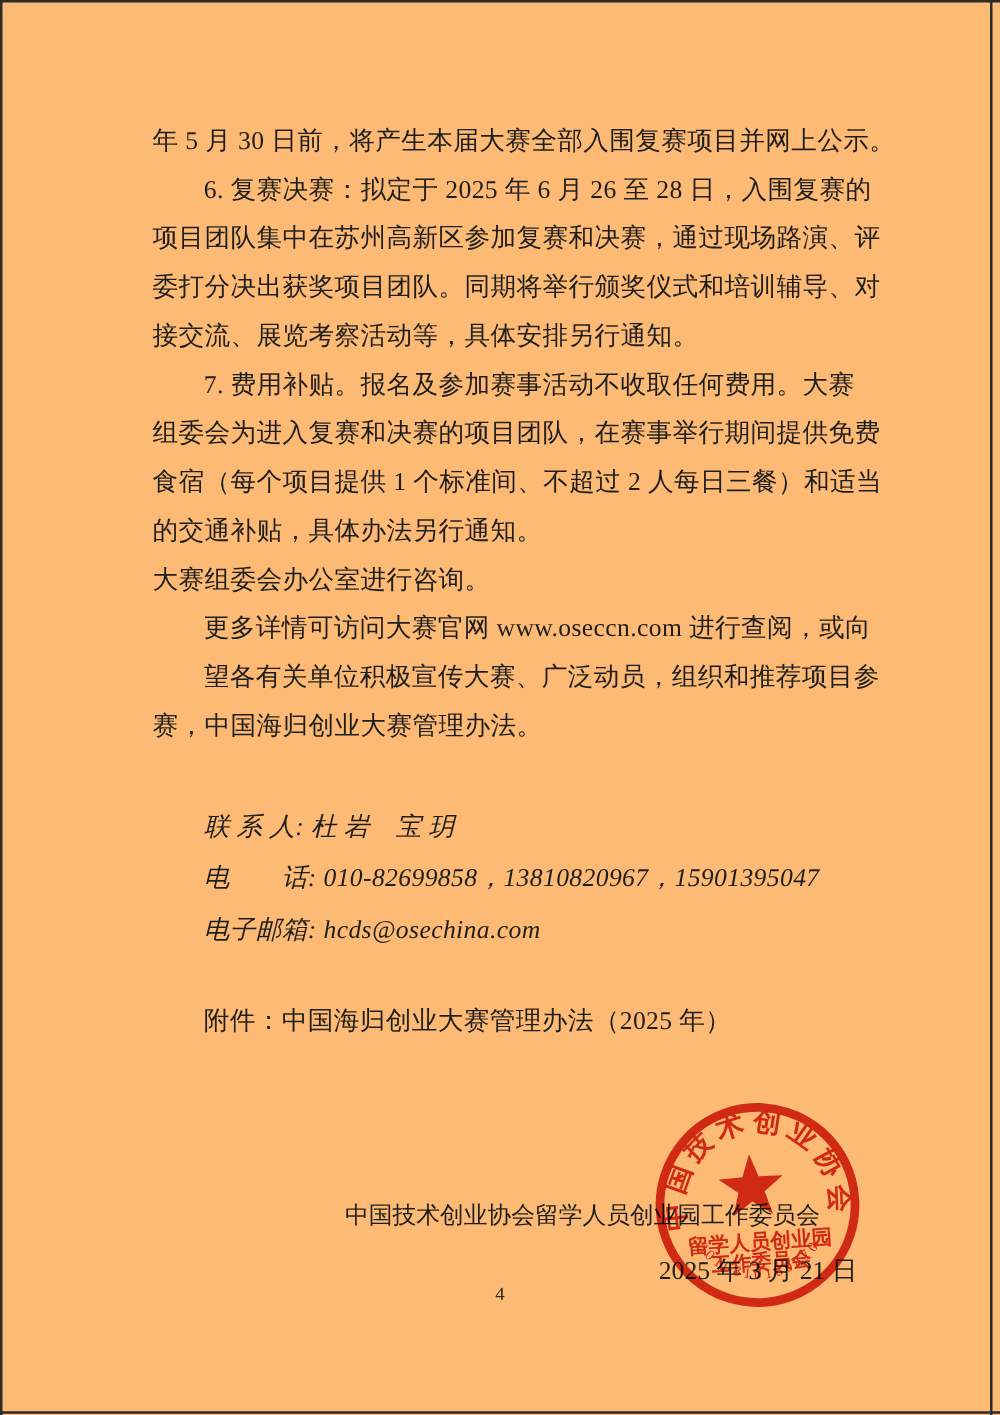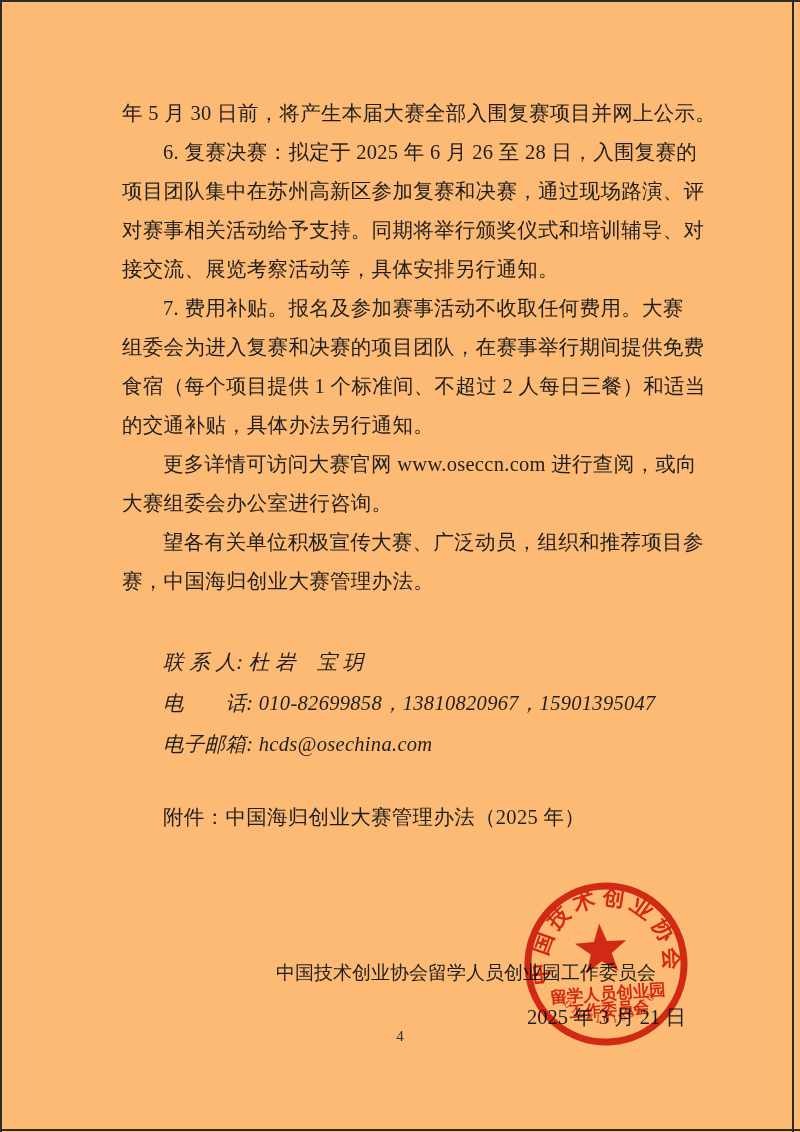--- a/index.html
+++ b/index.html
@@ -63,28 +63,28 @@
 
   <div class="edge top"></div>
   <div class="edge bottom"></div>
   <div class="edge left"></div>
   <div class="edge right"></div>
 
   <div class="content">
     <div class="line">年 5 月 30 日前，将产生本届大赛全部入围复赛项目并网上公示。</div>
     <div class="line indent">6. 复赛决赛：拟定于 2025 年 6 月 26 至 28 日，入围复赛的</div>
     <div class="line">项目团队集中在苏州高新区参加复赛和决赛，通过现场路演、评</div>
-    <div class="line">对赛事相关活动给予支持。同期将举行颁奖仪式和培训辅导、对</div>
+    <div class="line">委打分决出获奖项目团队。同期将举行颁奖仪式和培训辅导、对</div>
     <div class="line">接交流、展览考察活动等，具体安排另行通知。</div>
     <div class="line indent">7. 费用补贴。报名及参加赛事活动不收取任何费用。大赛</div>
     <div class="line">组委会为进入复赛和决赛的项目团队，在赛事举行期间提供免费</div>
     <div class="line">食宿（每个项目提供 1 个标准间、不超过 2 人每日三餐）和适当</div>
     <div class="line">的交通补贴，具体办法另行通知。</div>
+    <div class="line">大赛组委会办公室进行咨询。</div>
     <div class="line indent">更多详情可访问大赛官网 www.oseccn.com 进行查阅，或向</div>
-    <div class="line">大赛组委会办公室进行咨询。</div>
     <div class="line indent">望各有关单位积极宣传大赛、广泛动员，组织和推荐项目参</div>
     <div class="line">赛，中国海归创业大赛管理办法。</div>
 
     <div class="contact">
       <div class="cline">联 系 人: 杜 岩　宝 玥</div>
       <div class="cline">电　　话: 010-82699858，13810820967，15901395047</div>
       <div class="cline">电子邮箱: hcds@osechina.com</div>
     </div>
 
     <div class="attachment">附件：中国海归创业大赛管理办法（2025 年）</div>

